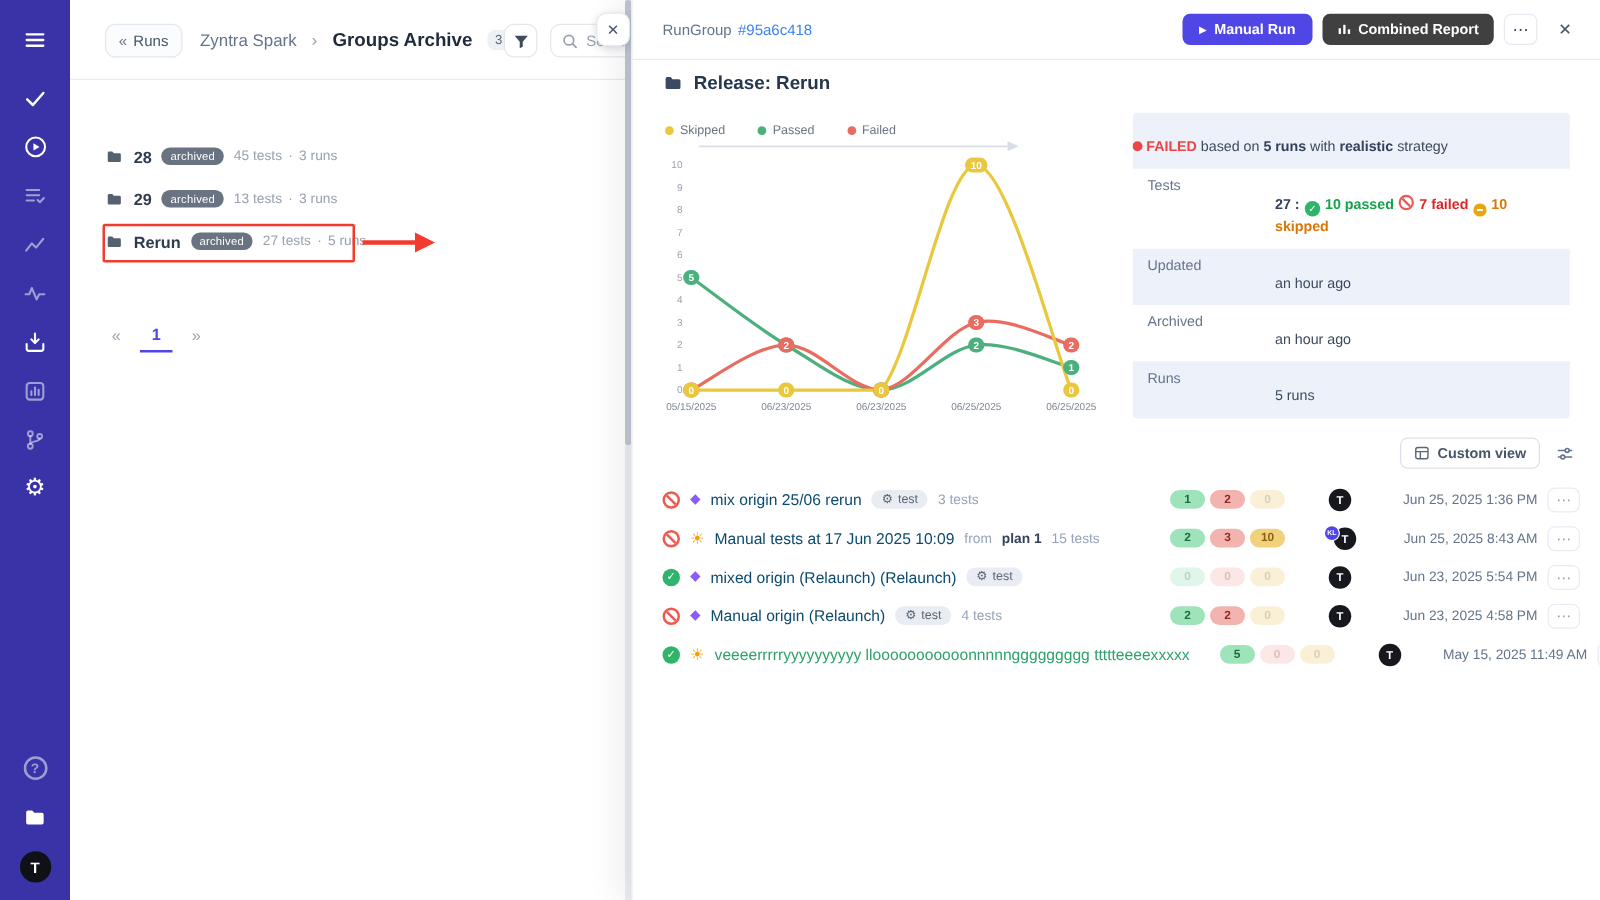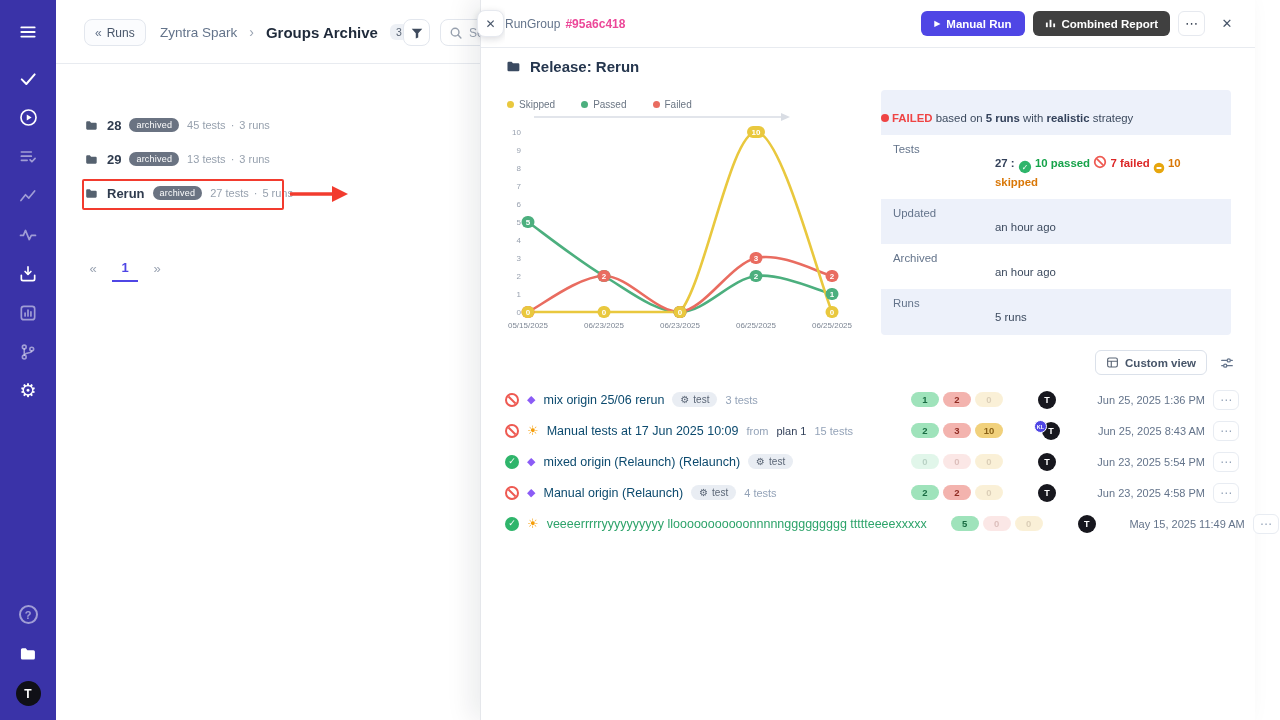--- a/index.html
+++ b/index.html
@@ -58,27 +58,27 @@
   .pagination{position:absolute;left:24px;top:254px;display:flex;align-items:center;gap:6px}
   .pg-btn{width:26px;height:28px;font-size:13px;color:#9aa3b2;display:flex;align-items:center;justify-content:center}
   .pg-btn.active{color:#4f46e5;font-weight:700;border-bottom:2px solid #4f46e5}
 
   
   .anno-rect{position:absolute;left:26px;top:179px;width:202px;height:31px;border:2px solid #f23b2e;
     border-radius:2px;pointer-events:none;z-index:10}
   .anno-arrow{position:absolute;left:232px;top:183px;z-index:10;pointer-events:none}
 
   
-  .right-panel{position:absolute;left:480px;top:0;width:775px;height:720px;background:#fff;
+  .right-panel{position:absolute;left:505px;top:0;width:775px;height:720px;background:#fff;
     border-left:1px solid #e5e7eb;box-shadow:-10px 0 24px rgba(15,23,42,.08);z-index:5}
   .rp-header{position:absolute;left:0;top:0;right:0;height:48px;border-bottom:1px solid #e8ebf0;
     display:flex;align-items:center;padding:0 14px 0 24px}
   .rp-id{display:flex;align-items:center;gap:5px}
   .rp-id .lbl{font-size:12px;color:#64748b}
-  .rp-hash{font-size:12px;font-weight:700;color:#ec4899}
+  .rp-hash{font-size:12px;font-weight:400;color:#3b82f6}
   .rp-actions{margin-left:auto;display:flex;align-items:center;gap:8px}
   .btn-primary{background:#4f46e5;color:#fff;border-radius:6px;height:25px;padding:0 13px;
     font-size:11.5px;font-weight:700;display:flex;align-items:center;gap:6px}
   .btn-primary .play-glyph{font-size:8px}
   .btn-secondary{background:#404040;color:#fff;border-radius:6px;height:25px;padding:0 12px;
     font-size:11.5px;font-weight:700;display:flex;align-items:center;gap:6px}
   .btn-ghost{width:27px;height:25px;border:1px solid #e6e9ef;border-radius:6px;background:#fff;
     color:#3b4556;font-size:13px;display:flex;align-items:center;justify-content:center}
   .btn-close{width:28px;height:25px;color:#475569;font-size:13px;display:flex;align-items:center;justify-content:center}
 
@@ -124,21 +124,21 @@
   .run-row{display:flex;align-items:center;height:31px;gap:8px;cursor:pointer}
   .or-icon{font-size:11px;line-height:1;flex:0 0 auto}
   .or-gem{color:#8b5cf6}
   .or-sun{color:#f59e0b;font-size:13px}
   .r-title{font-size:12.5px;color:#0c4a6e;white-space:nowrap}
   .r-title.green{color:#2da36a}
   .r-tag{display:inline-flex;align-items:center;gap:4px;background:#e9edf3;color:#5b6676;
     font-size:10px;padding:2px 8px;border-radius:8px;white-space:nowrap}
   .r-gear{font-size:10px;line-height:1}
   .r-from{font-size:11px;color:#94a3b8}
-  .r-plan{font-size:11px;font-weight:400;color:#33415a;cursor:pointer}
+  .r-plan{font-size:11px;font-weight:700;color:#33415a;cursor:pointer}
   .r-meta{font-size:11px;color:#94a3b8;white-space:nowrap}
   .r-fill{flex:1;min-width:8px}
   .r-pills{display:flex;gap:4px;flex:0 0 96px}
   .pill{flex:0 0 28px;height:15px;border-radius:8px;font-size:9.5px;font-weight:700;
     display:flex;align-items:center;justify-content:center}
   .pg{background:#9fe3bb;color:#196c42}
   .pr{background:#f3b3ae;color:#8f2b22}
   .py{background:#f1d17c;color:#8a6116}
   .pill.dim{opacity:.3}
   .r-avatars{flex:0 0 64px;display:flex;align-items:center;justify-content:center}

